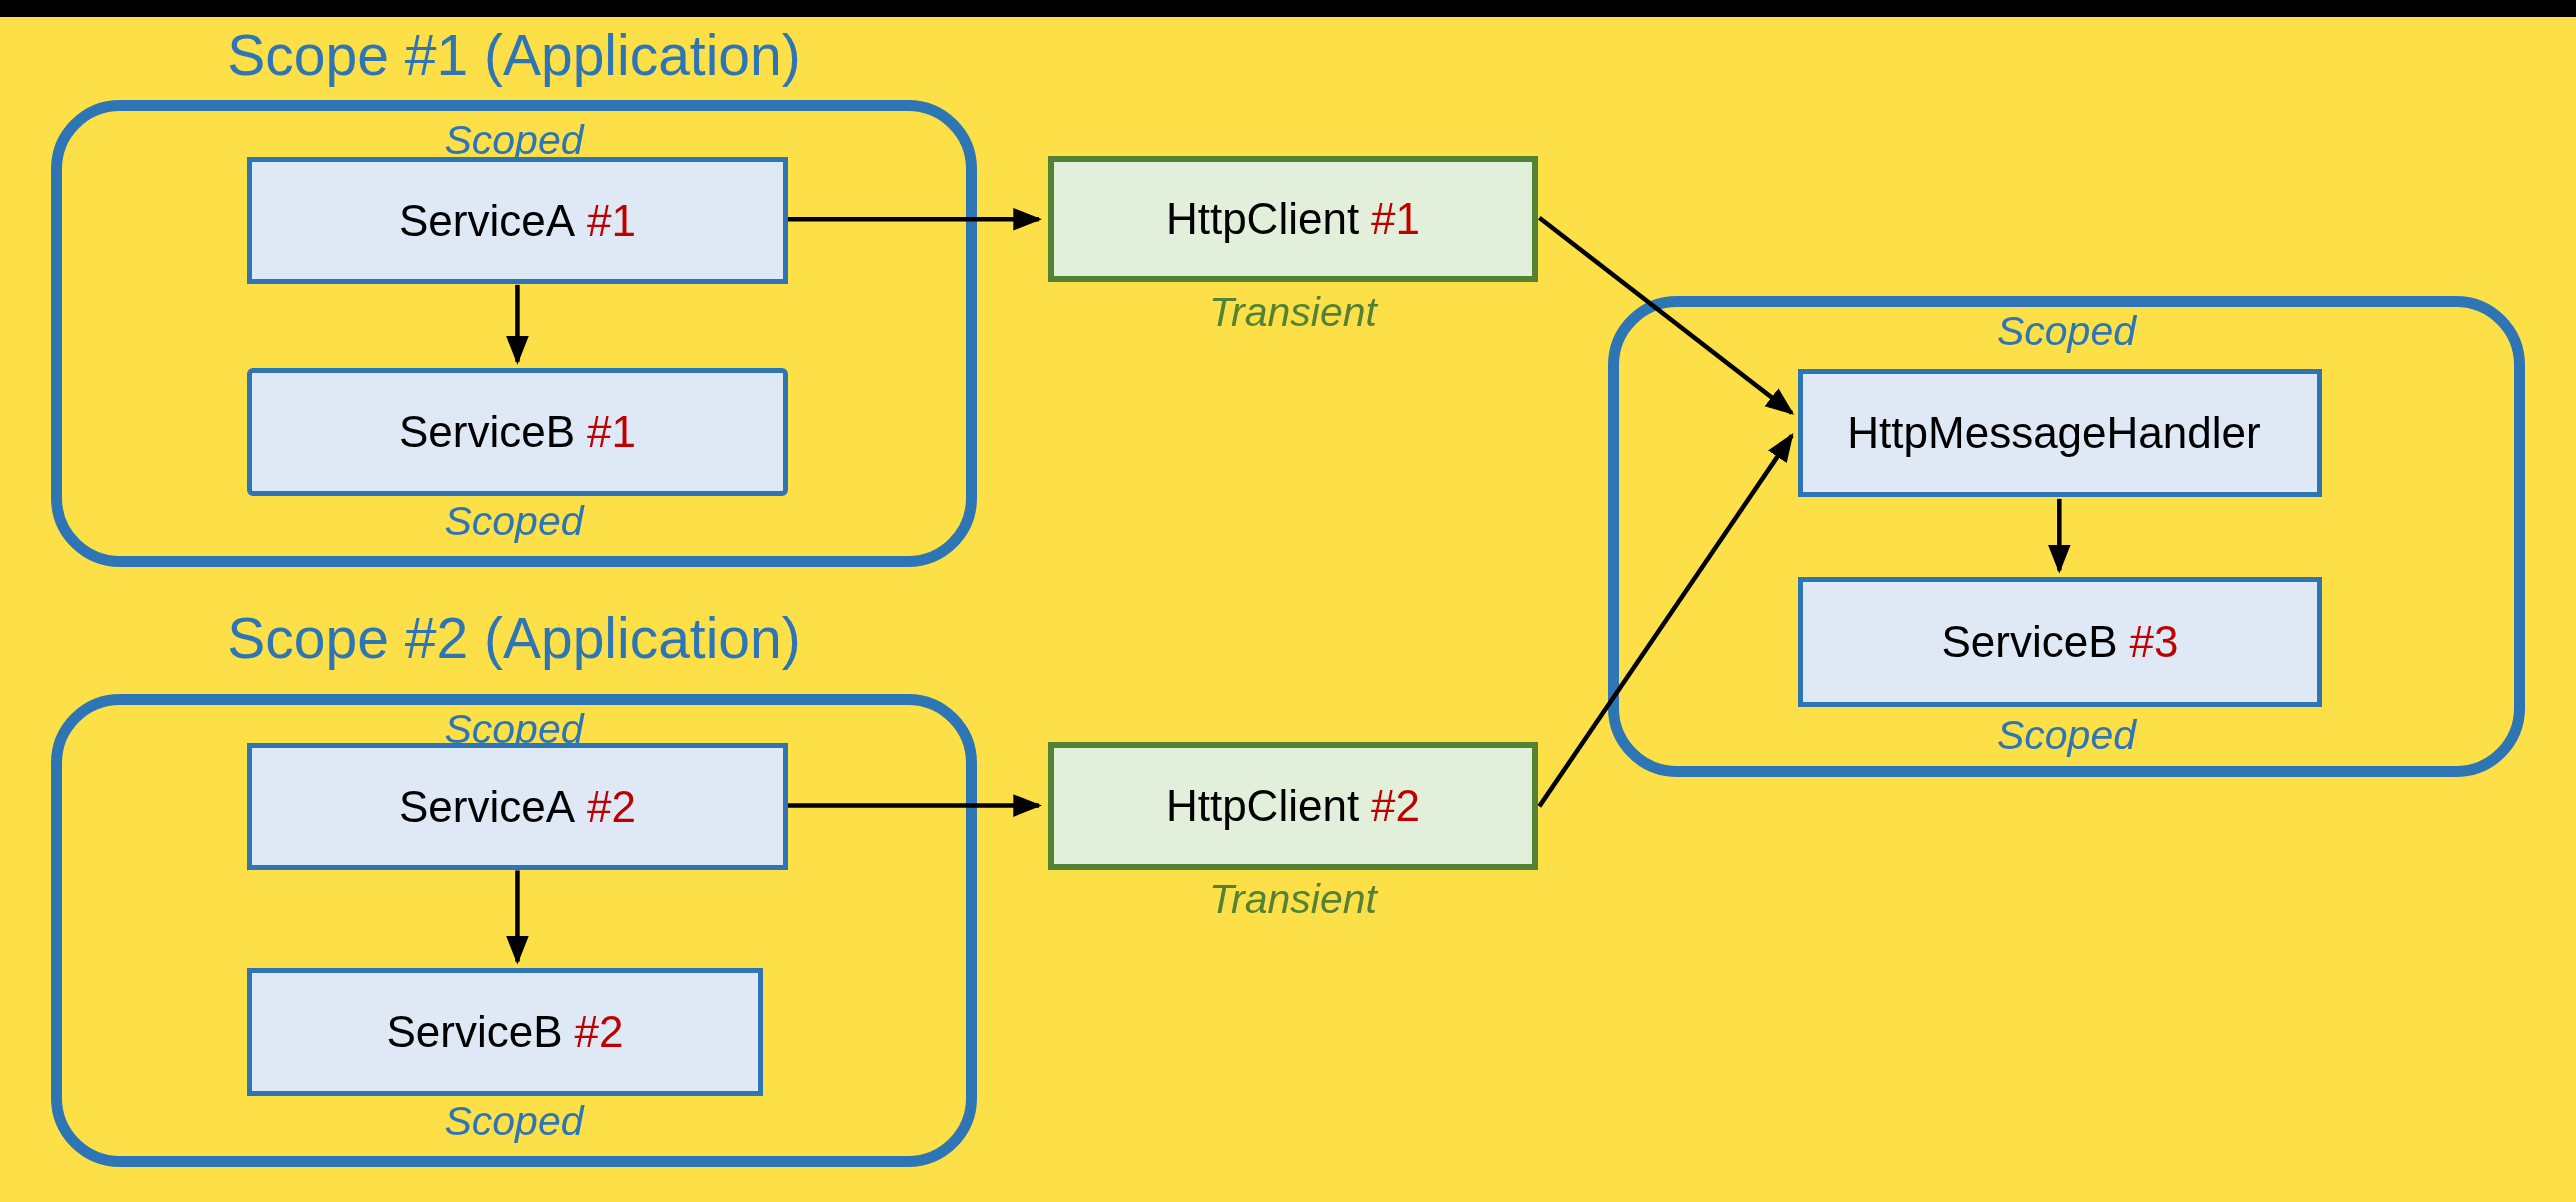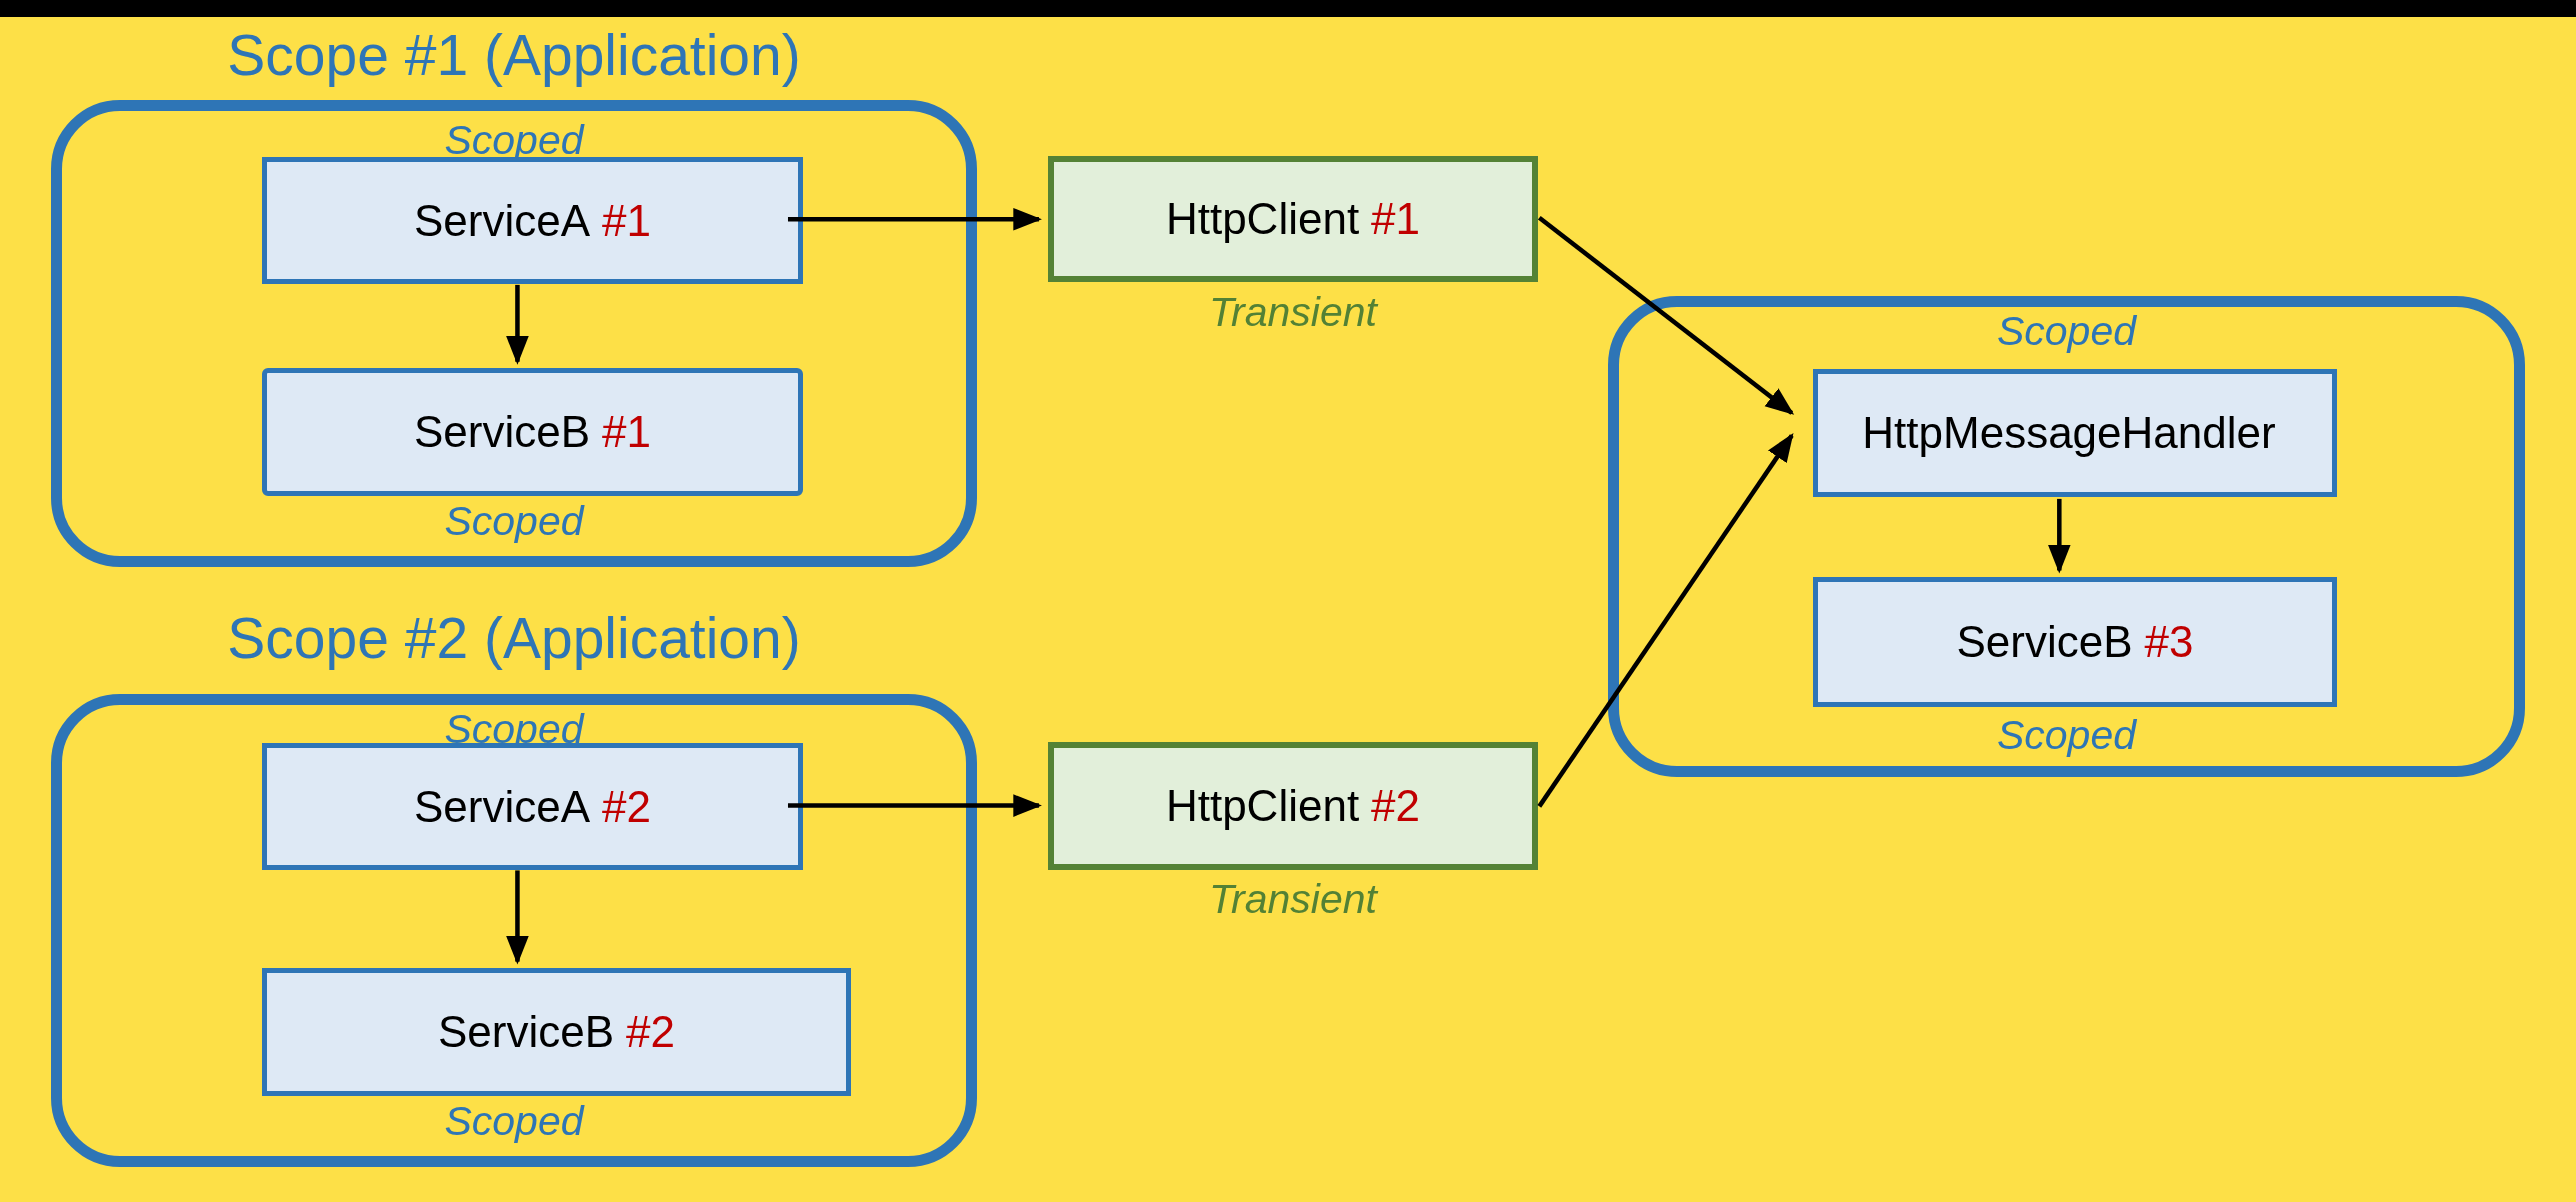--- a/index.html
+++ b/index.html
@@ -43,21 +43,21 @@
     font-size:41px;
     font-style:italic;
     text-align:center;
     white-space:nowrap;
   }
   .svc-box{
     position:absolute;
     background:#DEE9F5;
     border:5.3px solid #2E75B6;
     box-sizing:border-box;
-    display:flex;align-items:center;justify-content:center;margin-left:15px;
+    display:flex;align-items:center;justify-content:center;
   }
   .client-box{
     position:absolute;
     background:#E2EFDA;
     border:6.8px solid #548235;
     box-sizing:border-box;
     display:flex;align-items:center;justify-content:center;
   }
   .box-label{
     font-size:44px;
@@ -100,21 +100,21 @@
   <div class="scope-title" style="left:51px;top:609px;width:926px;">Scope #2 (Application)</div>
 
   <div class="scope-rect" style="left:51px;top:694px;width:926px;height:473px;"></div>
 
   <div class="scoped-label" style="left:51px;top:706px;width:926px;">Scoped</div>
 
   <div class="svc-box" style="left:247px;top:743px;width:541px;height:127px;">
     <div class="box-label"><span>ServiceA</span><span class="inst">#2</span></div>
   </div>
 
-  <div class="svc-box" style="left:247px;top:968px;width:589px;height:128px;">
+  <div class="svc-box" style="left:247px;top:968px;width:516px;height:128px;">
     <div class="box-label"><span>ServiceB</span><span class="inst">#2</span></div>
   </div>
 
   <div class="scoped-label" style="left:51px;top:1098px;width:926px;">Scoped</div>
 
   <div class="client-box" style="left:1048px;top:156px;width:490px;height:126px;">
     <div class="box-label"><span>HttpClient</span><span class="inst">#1</span></div>
   </div>
   <div class="transient-label" style="left:1048px;top:289px;width:490px;">Transient</div>
 

